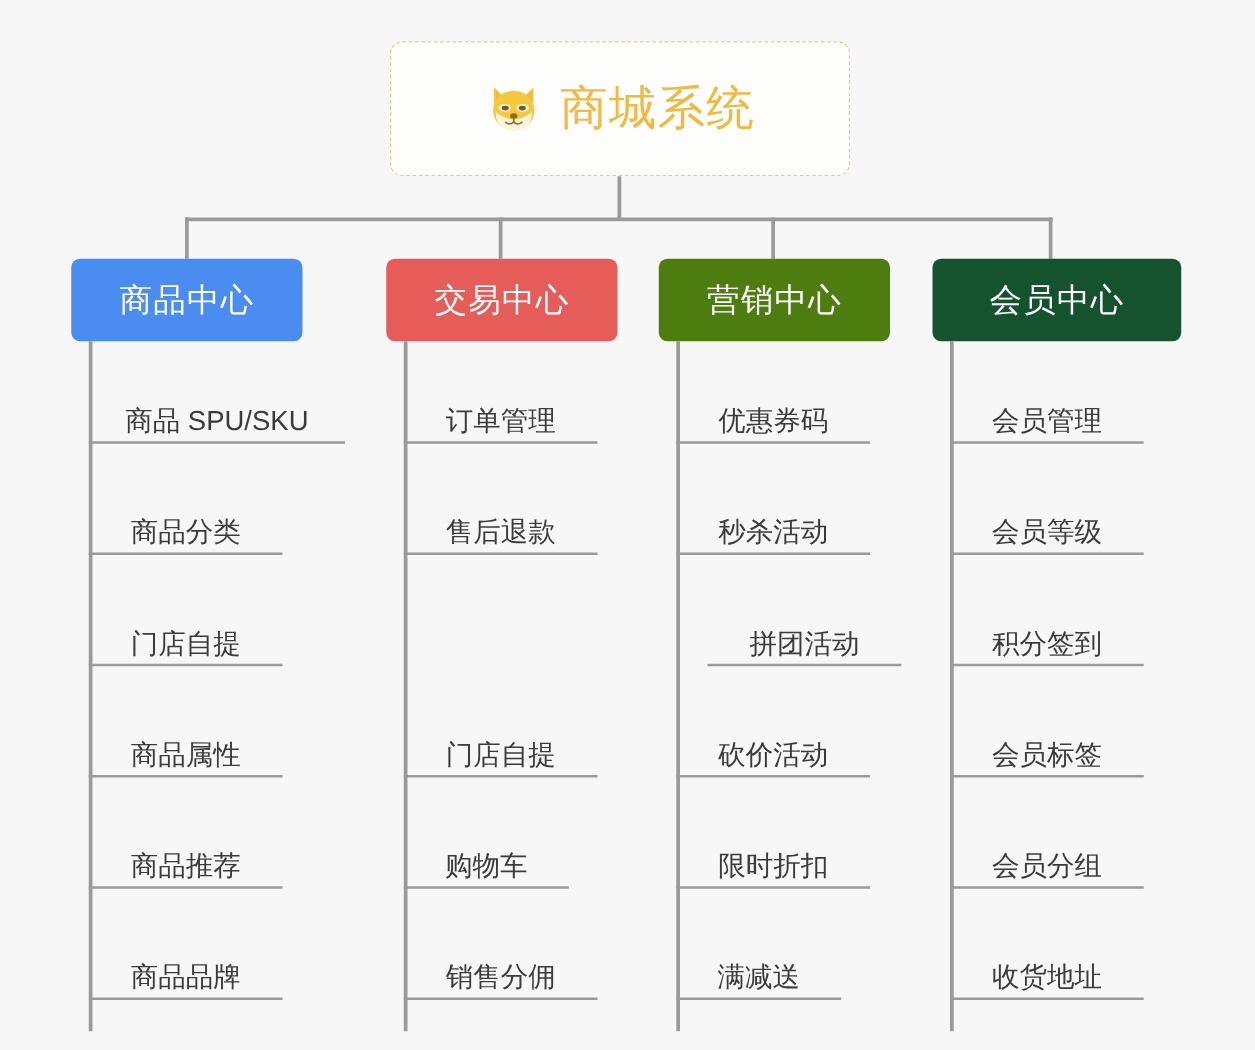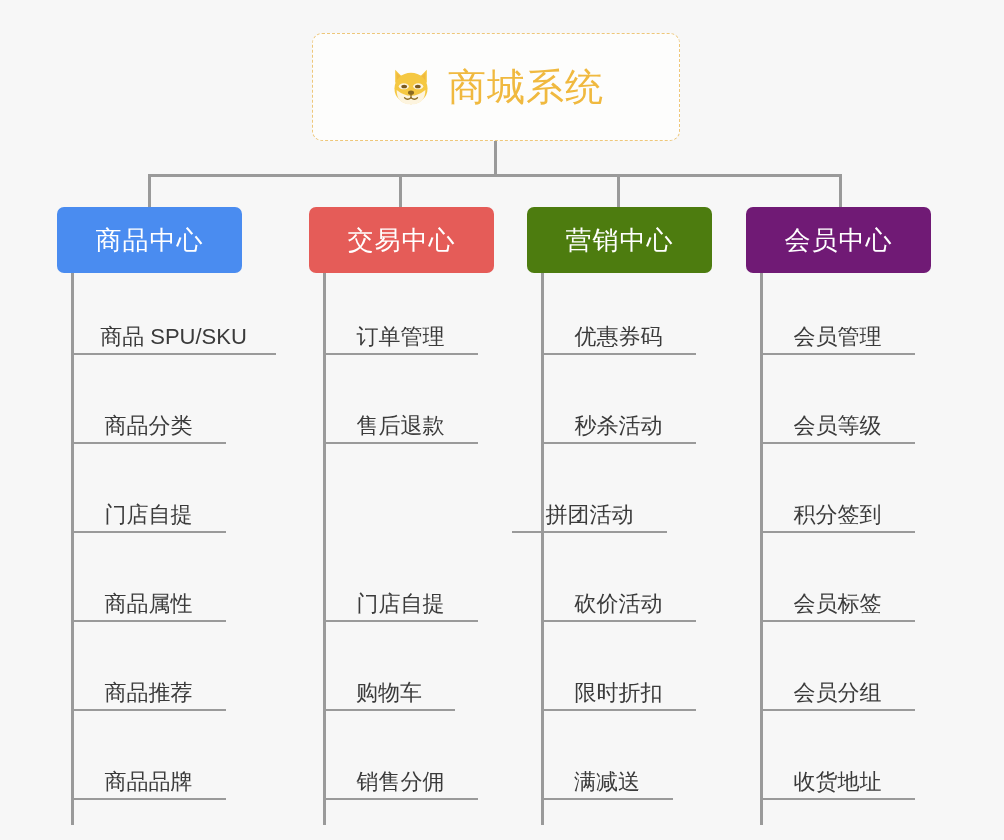--- a/index.html
+++ b/index.html
@@ -132,21 +132,21 @@
 
   <div class="cat-box" style="left: 57px; top: 207px; width: 185px; background: rgb(74, 140, 240);">
     <span>商品中心</span>
   </div>
   <div class="cat-box" style="left: 309px; top: 207px; width: 185px; background: rgb(229, 92, 88);">
     <span>交易中心</span>
   </div>
   <div class="cat-box" style="left: 527px; top: 207px; width: 185px; background: #4d7c0f;">
     <span>营销中心</span>
   </div>
-  <div class="cat-box" style="left: 746px; top: 207px; width: 185px; background: #701a75;">
+  <div class="cat-box" style="left: 746px; top: 207px; width: 199px; background: #14532d;">
     <span>会员中心</span>
   </div>
 
   <div class="spine" style="left:71px;  top:273px; height:552px;"></div>
   <div class="spine" style="left:323px; top:273px; height:552px;"></div>
   <div class="spine" style="left:541px; top:273px; height:552px;"></div>
   <div class="spine" style="left:760px; top:273px; height:552px;"></div>
 
   <div class="leaf" style="left:71px; top:321px; width:205px;">
     <span class="leaf-label">商品 SPU/SKU</span>
@@ -182,21 +182,21 @@
   <div class="leaf" style="left:323px; top:766px; width:155px;">
     <span class="leaf-label">销售分佣</span>
   </div>
 
   <div class="leaf" style="left:541px; top:321px; width:155px;">
     <span class="leaf-label">优惠券码</span>
   </div>
   <div class="leaf" style="left:541px; top:410px; width:155px;">
     <span class="leaf-label">秒杀活动</span>
   </div>
-  <div class="leaf" style="left:512px; top:499px; width:155px;text-align:center;">
+  <div class="leaf" style="left:566px; top:499px; width:155px;text-align:center;">
     <span class="leaf-label">拼团活动</span>
   </div>
   <div class="leaf" style="left:541px; top:588px; width:155px;">
     <span class="leaf-label">砍价活动</span>
   </div>
   <div class="leaf" style="left:541px; top:677px; width:155px;">
     <span class="leaf-label">限时折扣</span>
   </div>
   <div class="leaf" style="left:541px; top:766px; width:132px;">
     <span class="leaf-label">满减送</span>

